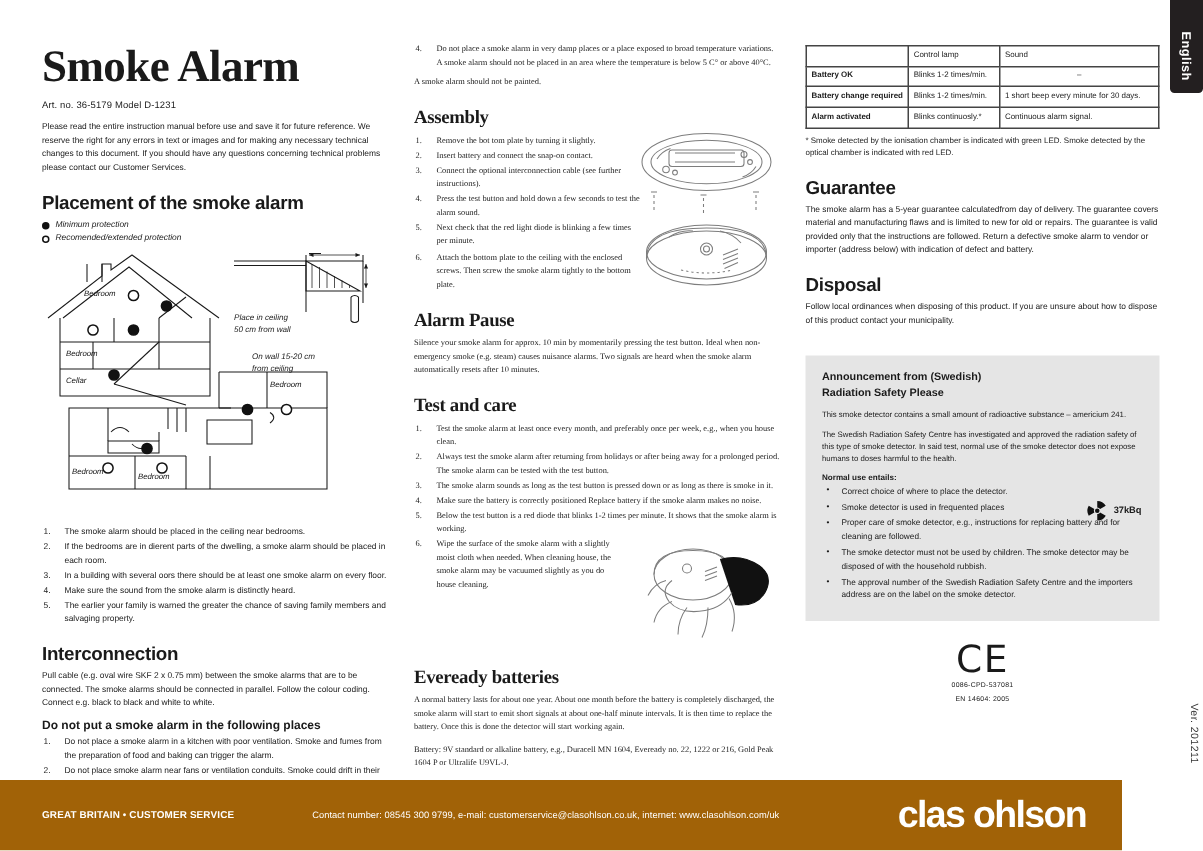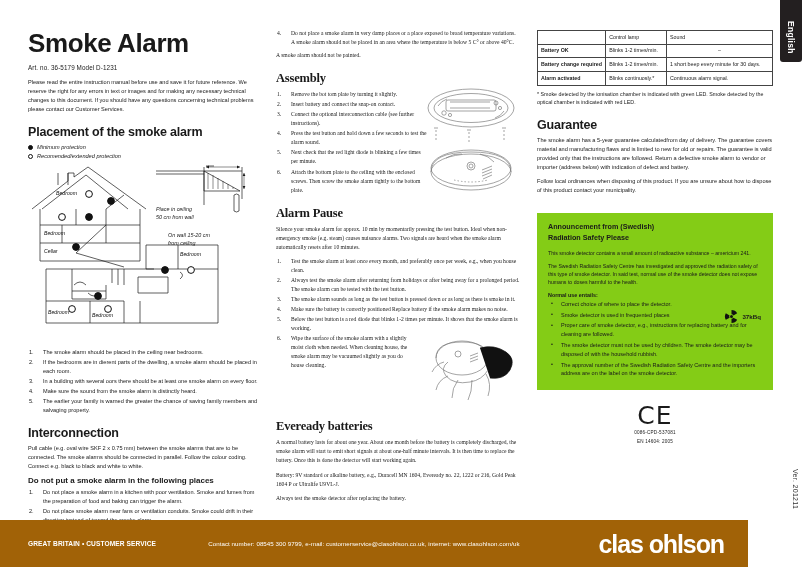--- a/index.html
+++ b/index.html
@@ -36,22 +36,23 @@
     letter-spacing: .3px;
   }
 
   
   .col { position: absolute; top: 28px; }
   .col1 { left: 28px;  width: 232px; }
   .col2 { left: 276px; width: 244px; font-family: Liberation Serif, serif; }
   .col3 { left: 537px; width: 236px; }
 
   h1 {
-    font-size: 26px; font-weight: bold; letter-spacing: -.4px;
+    font-size: 30px; font-weight: bold; letter-spacing: -.4px;
     margin-bottom: 5px;
+    font-family: Liberation Serif, serif;
   }
   h2 {
     font-size: 12.5px; font-weight: bold; letter-spacing: -.2px;
     margin: 11px 0 4px;
   }
   h3 {
     font-size: 8px; font-weight: bold; margin: 4px 0 3px;
   }
   .artno { font-size: 6.3px; margin-bottom: 7px; letter-spacing: .1px; }
   p.body { font-size: 5.6px; line-height: 1.62; margin-bottom: 5px; }
@@ -109,21 +110,21 @@
     text-align: left; font-weight: normal;
     line-height: 1.45;
   }
   table.spec td.lbl { font-weight: bold; width: 29%; }
   table.spec td.ctr { text-align: center; }
   table.spec tr.hd td { font-weight: normal; }
   .fnote { font-size: 5.3px; line-height: 1.6; margin-top: 4px; }
 
   
   .notice {
-    background: #84cc16; color: #1a1a1a;
+    background: #e5e5e5; color: #1a1a1a;
     padding: 9px 11px 10px;
     margin-top: 18px;
     position: relative;
   }
   .notice h3.ttl { font-size: 7.2px; font-weight: bold; line-height: 1.5; margin: 0 0 5px; }
   .notice p { font-size: 5.2px; line-height: 1.6; margin-bottom: 5px; }
   .notice .sub { font-size: 5.4px; font-weight: bold; margin: 4px 0 1px; }
   .radlabel {
     position: absolute; right: 12px;
     display: flex; align-items: center; gap: 3px;
@@ -322,20 +323,21 @@
         <li><span class="n">3.</span><span>Connect the optional interconnection cable (see further instructions).</span></li>
         <li><span class="n">4.</span><span>Press the test button and hold down a few seconds to test the alarm sound.</span></li>
         <li><span class="n">5.</span><span>Next check that the red light diode is blinking a few times per minute.</span></li>
         <li><span class="n">6.</span><span>Attach the bottom plate to the ceiling with the enclosed screws. Then screw the smoke alarm tightly to the bottom plate.</span></li>
       </ol>
     </div>
 
     <h2>Alarm Pause</h2>
     <p class="body" style="width:232px;">Silence your smoke alarm for approx. 10 min by momentarily pressing the test button. Ideal when non-emergency smoke (e.g. steam) causes nuisance alarms. Two signals are heard when the smoke alarm automatically resets after 10 minutes.</p>
 
+    <h2>Test and care</h2>
     <ol class="num">
       <li><span class="n">1.</span><span>Test the smoke alarm at least once every month, and preferably once per week, e.g., when you house clean.</span></li>
       <li><span class="n">2.</span><span>Always test the smoke alarm after returning from holidays or after being away for a prolonged period. The smoke alarm can be tested with the test button.</span></li>
       <li><span class="n">3.</span><span>The smoke alarm sounds as long as the test button is pressed down or as long as there is smoke in it.</span></li>
       <li><span class="n">4.</span><span>Make sure the battery is correctly positioned Replace battery if the smoke alarm makes no noise.</span></li>
       <li><span class="n">5.</span><span>Below the test button is a red diode that blinks 1-2 times per minute. It shows that the smoke alarm is working.</span></li>
       <li style="width:140px;"><span class="n">6.</span><span>Wipe the surface of the smoke alarm with a slightly moist cloth when needed. When cleaning house,  the smoke alarm may be vacuumed slightly as you do house cleaning.</span></li>
     </ol>
 
     <div style="position:relative; height:34px;">
@@ -382,20 +384,21 @@
         <td>Blinks continuosly.*</td>
         <td>Continuous alarm signal.</td>
       </tr>
     </tbody>
       </table>
     <div class="fnote">* Smoke detected by the ionisation chamber is indicated with green LED. Smoke detected by the optical chamber is indicated with red LED.</div>
 
     <h2>Guarantee</h2>
     <p class="body">The smoke alarm has a 5-year guarantee calculatedfrom day of delivery. The guarantee covers material and manufacturing flaws and is limited to new for old or repairs. The guarantee is valid provided only that the instructions are followed. Return a defective smoke alarm to vendor or importer (address below) with indication of defect and battery.</p>
 
+    <h2>Disposal</h2>
     <p class="body">Follow local ordinances when disposing of this product. If you are unsure about how to dispose of this product contact your municipality.</p>
 
     <div class="notice">
       <h3 class="ttl">
         <span>Announcement from (Swedish)</span><br>
         <span>Radiation Safety Please</span>
       </h3>
       <p>This smoke detector contains a small amount of radioactive substance – americium 241.</p>
       <p>The Swedish Radiation Safety Centre has investigated and approved the radiation safety of this type of smoke detector. In said test, normal use of the smoke detector does not expose humans to doses harmful to the health.</p>
       <div class="sub">Normal use entails:</div>

